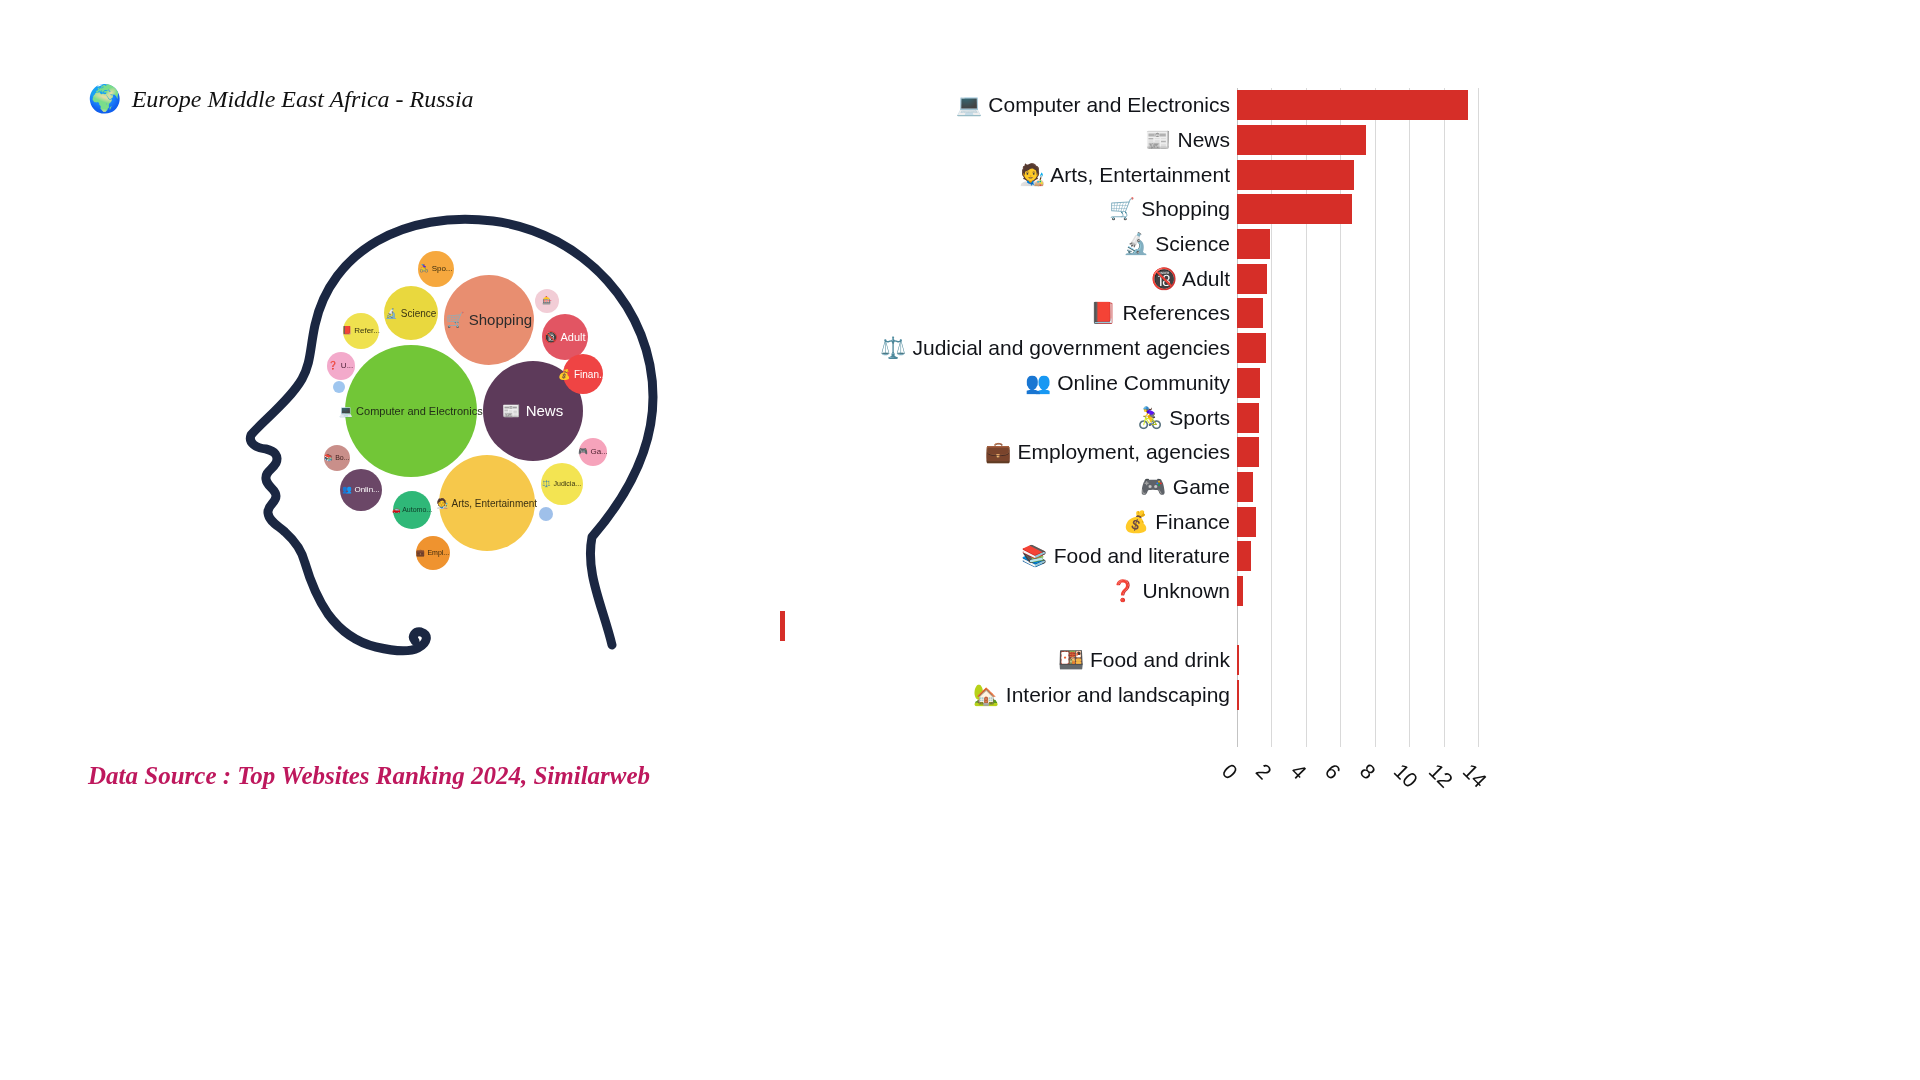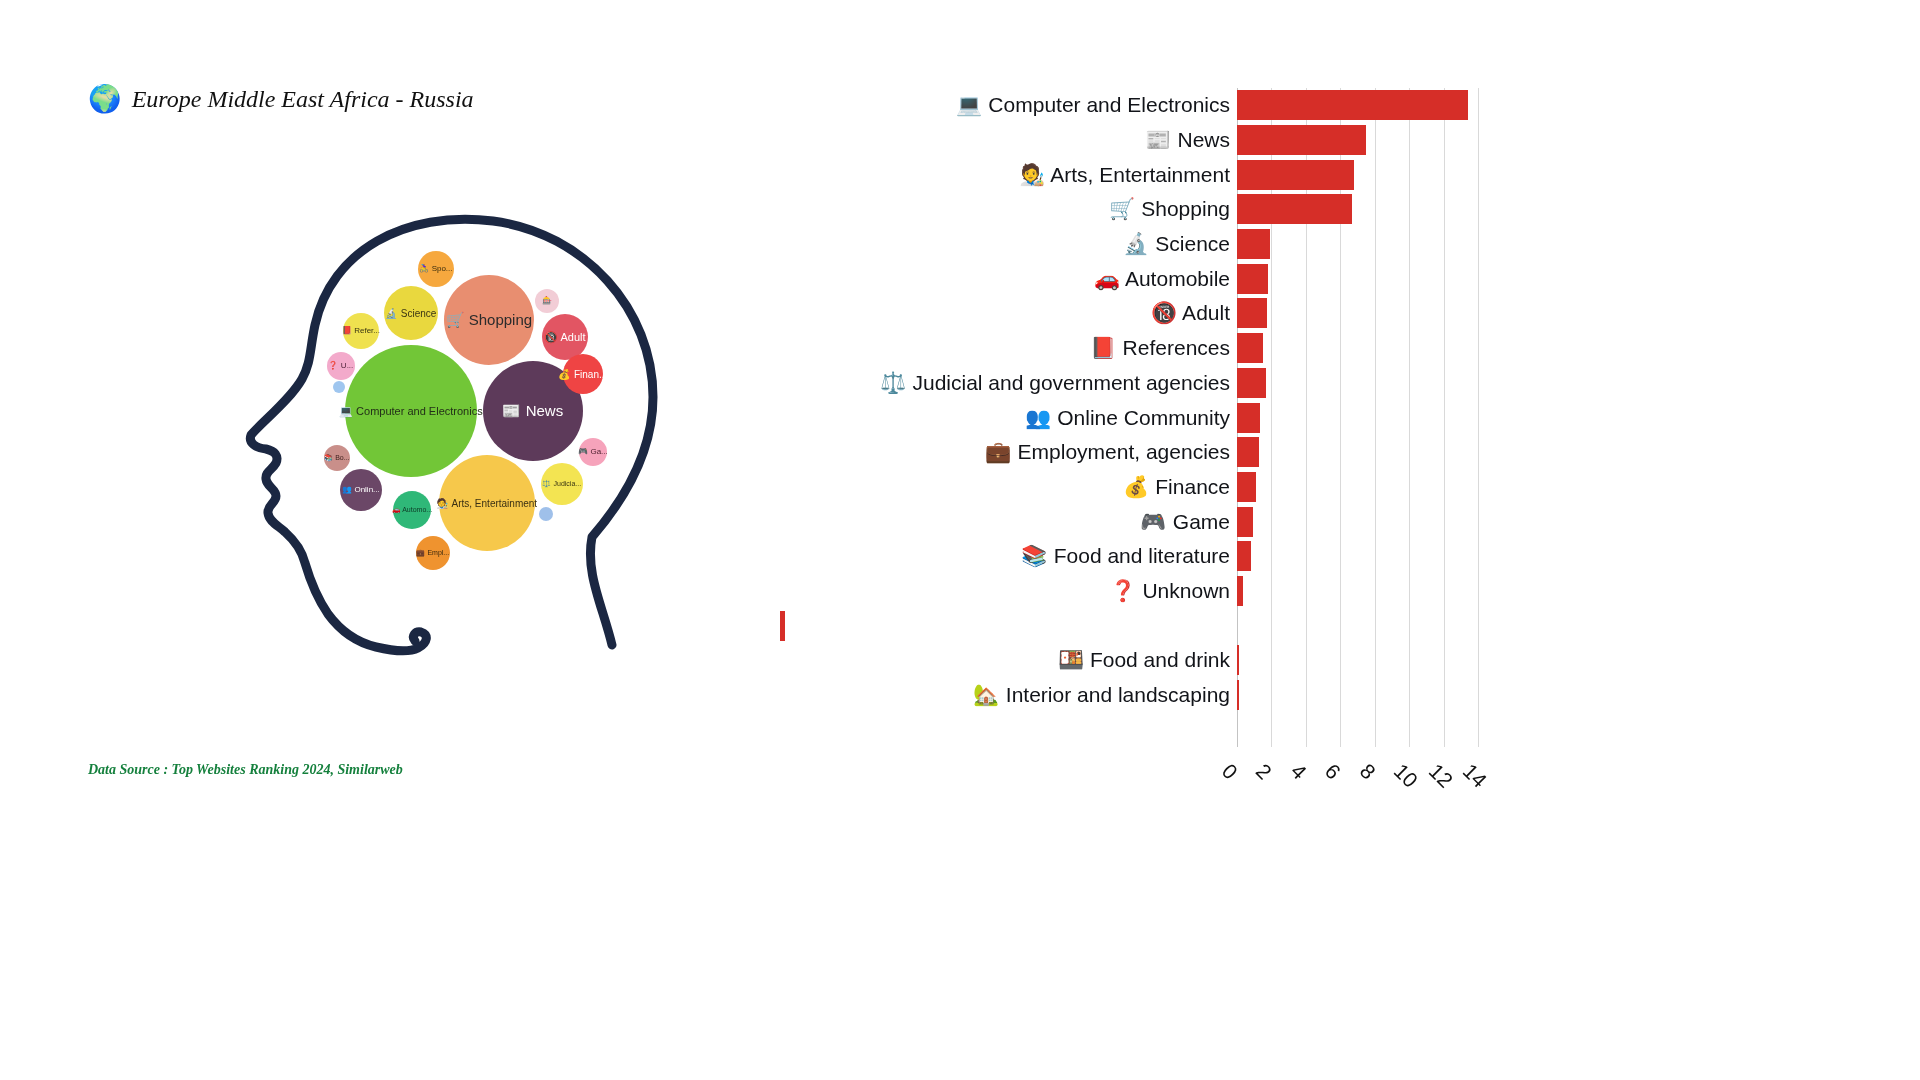--- a/index.html
+++ b/index.html
@@ -13,21 +13,21 @@
   }
   .globe{font-size:27px;line-height:1;}
   .page-title{
     font-family:"Liberation Serif","DejaVu Serif",serif;
     font-style:italic;font-weight:400;font-size:24px;color:#111111;
   }
   
   .page-footer{
     position:absolute;left:88px;top:762px;
     font-family:"Liberation Serif","DejaVu Serif",serif;
-    font-style:italic;font-weight:600;font-size:14px;color:#15803d;
+    font-style:italic;font-weight:600;font-size:25px;color:#be185d;
   }
   
   .head-figure{position:absolute;left:0;top:0;width:960px;height:1080px;}
   .head-svg{position:absolute;left:235px;top:205px;}
   .bubble-layer{position:absolute;inset:0;}
   .bubble{
     position:absolute;border-radius:50%;
     display:flex;align-items:center;justify-content:center;
     text-align:center;white-space:nowrap;line-height:1.1;
     font-family:Liberation Sans, sans-serif;
@@ -139,26 +139,20 @@
           <div class="bar" style="width: 115.389px; background: rgb(214, 46, 40);"></div>
         </div>
       </div>
       <div class="bar-row">
         <div class="bar-label">🔬 Science</div>
         <div class="bar-track">
           <div class="bar" style="width: 32.7222px; background: rgb(214, 46, 40);"></div>
         </div>
       </div>
       <div class="bar-row">
-        <div class="bar-label">🚗 Automobile</div>
-        <div class="bar-track">
-          <div class="bar" style="width: 31px; background: rgb(214, 46, 40);"></div>
-        </div>
-      </div>
-      <div class="bar-row">
         <div class="bar-label">🔞 Adult</div>
         <div class="bar-track">
           <div class="bar" style="width: 30.1389px; background: rgb(214, 46, 40);"></div>
         </div>
       </div>
       <div class="bar-row">
         <div class="bar-label">📕 References</div>
         <div class="bar-track">
           <div class="bar" style="width: 25.8333px; background: rgb(214, 46, 40);"></div>
         </div>
@@ -169,35 +163,41 @@
           <div class="bar" style="width: 29.2778px; background: rgb(214, 46, 40);"></div>
         </div>
       </div>
       <div class="bar-row">
         <div class="bar-label">👥 Online Community</div>
         <div class="bar-track">
           <div class="bar" style="width: 23.25px; background: rgb(214, 46, 40);"></div>
         </div>
       </div>
       <div class="bar-row">
+        <div class="bar-label">🚴‍♀️ Sports</div>
+        <div class="bar-track">
+          <div class="bar" style="width: 22.3889px; background: rgb(214, 46, 40);"></div>
+        </div>
+      </div>
+      <div class="bar-row">
         <div class="bar-label">💼 Employment, agencies</div>
         <div class="bar-track">
           <div class="bar" style="width: 22.3889px; background: rgb(214, 46, 40);"></div>
         </div>
       </div>
       <div class="bar-row">
+        <div class="bar-label">🎮 Game</div>
+        <div class="bar-track">
+          <div class="bar" style="width: 16.3611px; background: rgb(214, 46, 40);"></div>
+        </div>
+      </div>
+      <div class="bar-row">
         <div class="bar-label">💰 Finance</div>
         <div class="bar-track">
           <div class="bar" style="width: 18.9444px; background: rgb(214, 46, 40);"></div>
-        </div>
-      </div>
-      <div class="bar-row">
-        <div class="bar-label">🎮 Game</div>
-        <div class="bar-track">
-          <div class="bar" style="width: 16.3611px; background: rgb(214, 46, 40);"></div>
         </div>
       </div>
       <div class="bar-row">
         <div class="bar-label">📚 Food and literature</div>
         <div class="bar-track">
           <div class="bar" style="width: 13.7778px; background: rgb(214, 46, 40);"></div>
         </div>
       </div>
       <div class="bar-row">
         <div class="bar-label">❓ Unknown</div>

